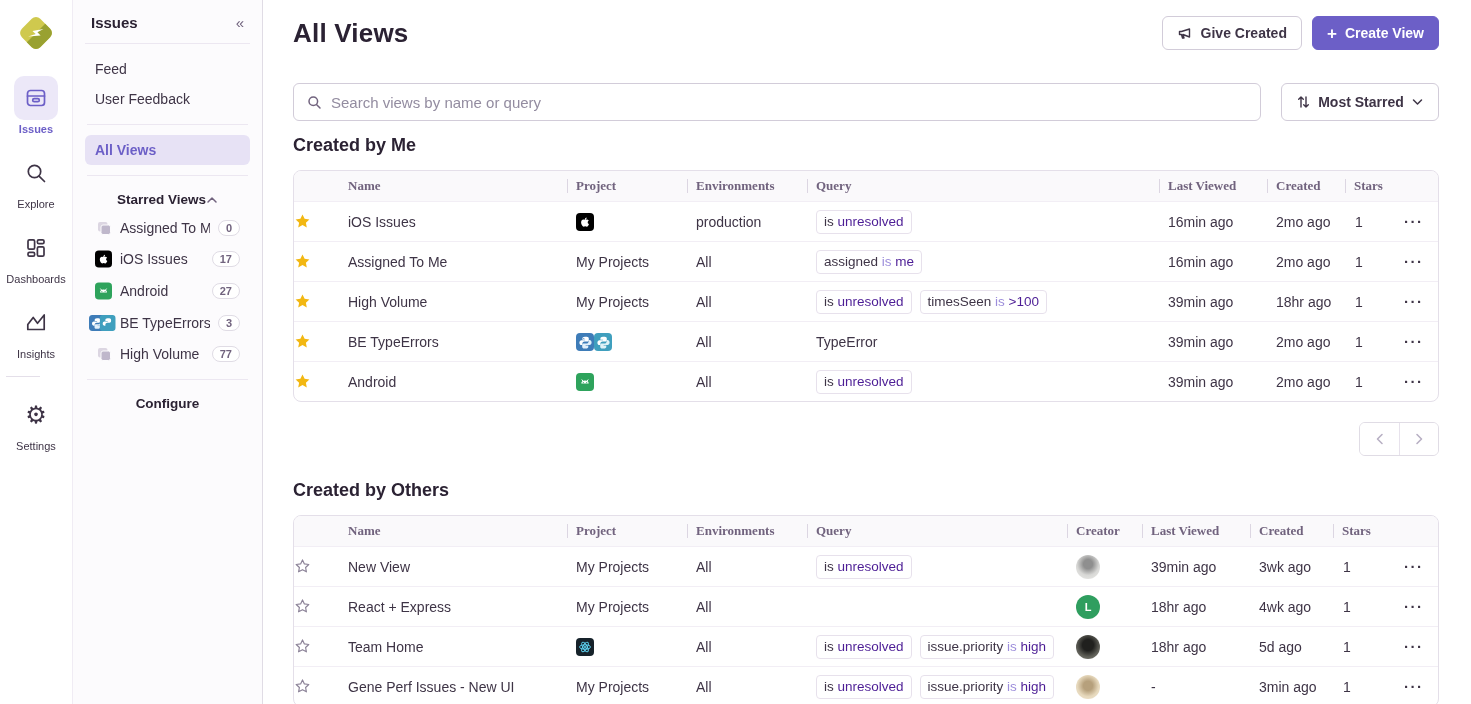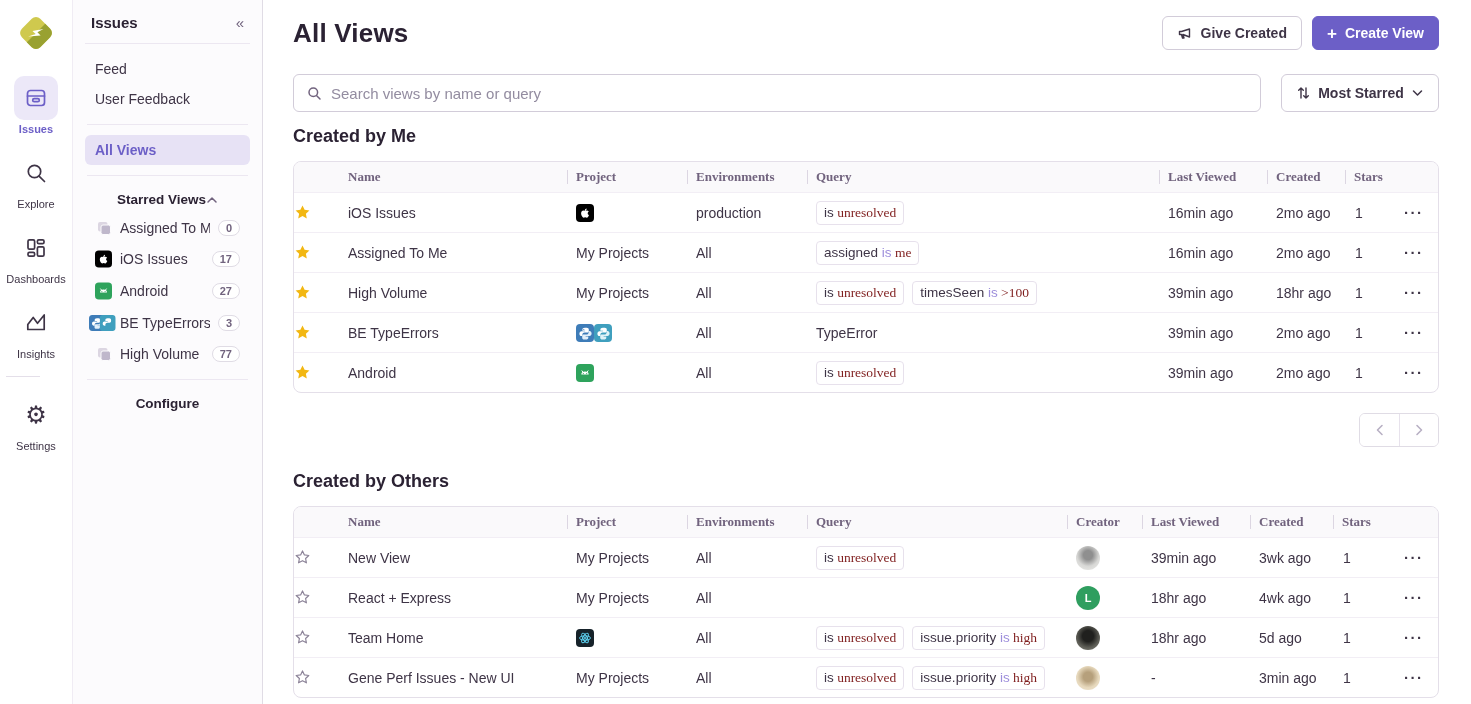--- a/index.html
+++ b/index.html
@@ -37,21 +37,21 @@
   
   .main { flex:1; padding:0 32px 0 30px; overflow:hidden; }
   .main-header { display:flex; align-items:center; justify-content:space-between; padding-top:16px; }
   .page-title { font-size:26px; font-weight:700; color:#2B2233; letter-spacing:.2px; }
   .header-actions { display:flex; gap:10px; }
   .btn { height:34px; border-radius:6px; font-size:14px; font-weight:600; display:inline-flex; align-items:center; gap:8px; padding:0 14px; cursor:pointer; font-family:inherit; }
   .btn-default { background:#fff; border:1px solid #D2CCD9; color:#3E3446; }
   .btn-primary { background:#6C5FC7; border:1px solid #6C5FC7; color:#fff; }
   .plus { font-size:17px; font-weight:600; line-height:1; }
 
-  .toolbar { display:flex; gap:20px; margin-top:24px; }
+  .toolbar { display:flex; gap:20px; margin-top:33px; }
   .searchbox { flex:1; height:38px; background:#fff; border:1px solid #D2CCD9; border-radius:6px; display:flex; align-items:center; gap:9px; padding:0 13px; }
   .searchbox input { flex:1; border:none; outline:none; font-size:15px; font-family:inherit; color:#2B2233; background:transparent; }
   .searchbox input::placeholder { color:#938CA0; }
   .sort-btn { width:158px; height:38px; background:#fff; border:1px solid #D2CCD9; border-radius:6px; display:flex; align-items:center; justify-content:center; gap:8px; font-size:14px; font-weight:600; color:#3E3446; cursor:pointer; font-family:inherit; }
 
   .section-heading { font-size:18px; font-weight:700; color:#2B2233; margin:14px 0 14px; }
   .table { border:1px solid #E4DFE9; border-radius:8px; overflow:hidden; background:#fff; }
   .thead { display:grid; background:#FAF9FB; height:30px; align-items:center; font-size:13px; font-weight:600; color:#71637E; }
   .hcell { position:relative; padding-left:9px; white-space:nowrap;font-family:Liberation Serif, serif; }
   .hcell.no-pad { padding-left:0; }
@@ -62,21 +62,21 @@
   .grid-me { grid-template-columns:54px 219px 120px 120px 352px 108px 78px 50px 45px; }
   .grid-others { grid-template-columns:54px 219px 120px 120px 260px 75px 108px 83px 62px 45px; }
 
   .star-cell { padding-left:17px; }
   .star-btn { background:none; border:none; cursor:pointer; display:grid; place-items:center; padding:0; }
   .name-link { color:#3E3446; text-decoration:none; border-bottom:1px dotted #B3ABBF; padding-bottom:1px; cursor:pointer; }
   .dotted { border-bottom:1px dotted #B3ABBF; padding-bottom:1px; }
   .chip { display:inline-block; border:1px solid #E7E1EC; border-radius:4px; background:#fff; padding:2px 7px 3px; margin-right:8px; font-size:13.5px; line-height:17px; }
   .tok-key { color:#3E3446; }
   .tok-op { color:#9D8EDB; }
-  .tok-value { color:#7f1d1d;font-family:Liberation Serif, serif; }
+  .tok-value { color:#4c1d95; }
   .proj-icons { display:flex; align-items:center; }
   .proj-icons .pi + .pi { margin-left:-5px; }
   .avatar { width:24px; height:24px; border-radius:50%; display:grid; place-items:center; font-size:11px; font-weight:700; color:#fff; }
   .av-photo-light { background:radial-gradient(circle at 50% 38%, #8F8F8F 0 24%, #D8D8D6 58%, #EDEDEA 100%); }
   .av-letter { background:#2F9E5F; }
   .av-photo-dark { background:radial-gradient(circle at 50% 42%, #20201E 0 30%, #5C5C55 62%, #8A8A80 100%); }
   .av-photo-tan { background:radial-gradient(circle at 50% 45%, #B6A07C 0 26%, #E6D8BC 60%, #F0E6D2 100%); }
   .more-btn { background:none; border:none; color:#3E3446; font-size:15px; font-weight:700; letter-spacing:1.5px; cursor:pointer; line-height:1; }
   .stars-cell { padding-left:10px; }
 

